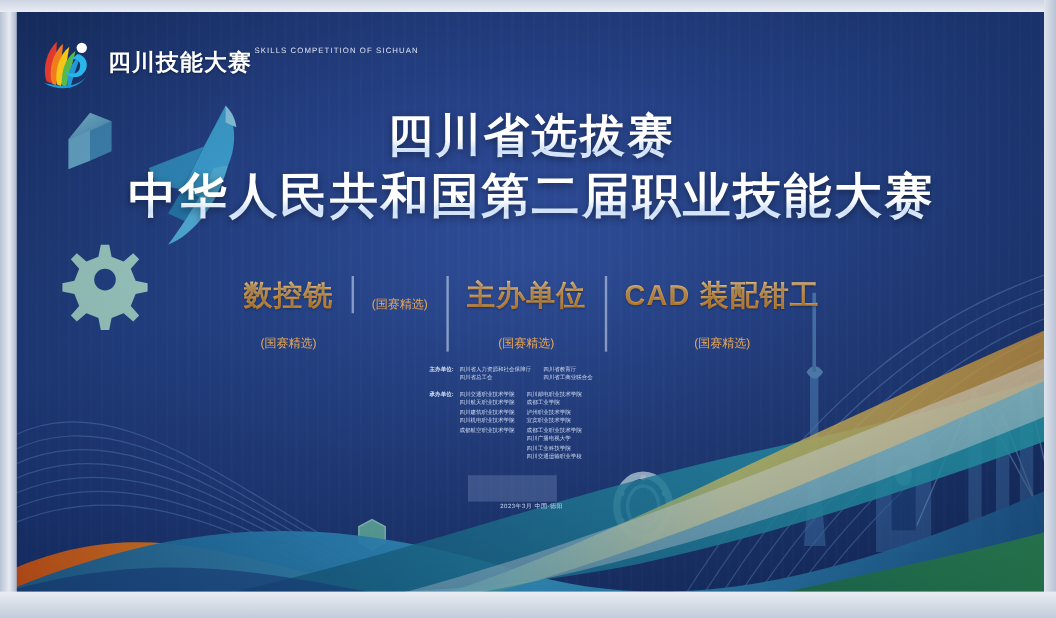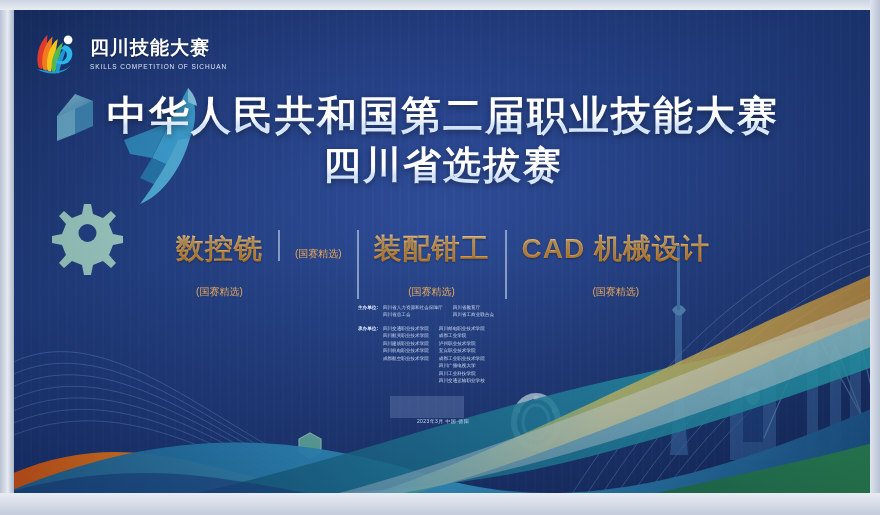--- a/index.html
+++ b/index.html
@@ -27,41 +27,41 @@
   }
   
   #sheen{ position:absolute; inset:0; opacity:.16;
     background:repeating-linear-gradient(90deg, rgba(255,255,255,.10) 0 2px, rgba(0,0,0,0) 2px 9px); }
   #vign{ position:absolute; inset:0;
     background:radial-gradient(ellipse 78% 78% at 50% 42%, rgba(255,255,255,.07), rgba(0,0,0,.30) 100%); }
 
   
   #logo{ position:absolute; left:18px; top:18px; display:flex; align-items:center; gap:8px; }
   #logo-mark{ width:52px; height:52px; flex:0 0 auto; }
-  #logo-text{ display:flex; flex-direction:column; gap:2px; }
+  #logo-text{ display:flex; flex-direction:row; gap:2px; }
   #logo-cn{ font-size:19px; font-weight:bold; color:#fff; letter-spacing:1px;
     text-shadow:0 1px 2px rgba(0,0,0,.45); }
   #logo-en{ font-size:6.5px; color:#dde6f5; letter-spacing:.9px; }
 
   
   #title-wrap{ position:absolute; left:0; top:82px; width:862px; text-align:center; }
   .title-line{
     font-size:40px; font-weight:bold; letter-spacing:2px; line-height:1.28;
     background:linear-gradient(180deg,#ffffff 0%,#ffffff 52%,#cfe0f7 72%,#eaf2ff 100%);
     -webkit-background-clip:text; background-clip:text; color:transparent;
     filter:drop-shadow(0 2px 3px rgba(0,0,0,.40));
   }
   #title2{ font-size:38px; }
 
   
   #cats{ position:absolute; left:0; top:222px; width:862px;
     display:flex; justify-content:center; align-items:flex-start; }
   .cat{ padding:0 15px; text-align:center; position:relative; }
   .cat + .cat{ border-left:2px solid rgba(214,226,245,.55); }
-  .cat-main{ font-size:28px; font-weight:bold; letter-spacing:1px;
+  .cat-main{ font-size:24px; font-weight:bold; letter-spacing:1px;
     color:#edab5c;
     background:linear-gradient(180deg,#f6d39a 0%,#eaa84f 60%,#d98f36 100%);
     -webkit-background-clip:text; background-clip:text; color:transparent;
     text-shadow:0 1px 2px rgba(0,0,0,.30); }
   .cat-sub{ font-size:10px; color:#e9a858; margin-top:17px; letter-spacing:0; }
 
   
   #org{ position:absolute; left:346px; top:296px; width:210px;
     color:#cfdcf2; font-size:4.6px; line-height:1.62; }
   .org-block{ display:flex; gap:5px; margin-bottom:6px; }
@@ -235,38 +235,38 @@
                  C 44 30 40 26 34 27 Z" fill="#29b6e8"></path>
         <circle cx="44" cy="16" r="5" fill="#fff"></circle>
       </svg>
       <div id="logo-text">
         <div id="logo-cn">四川技能大赛</div>
         <div id="logo-en">SKILLS COMPETITION OF SICHUAN</div>
       </div>
     </div>
 
     <div id="title-wrap">
+      <div class="title-line" id="title2">四川省选拔赛</div>
       <div class="title-line" id="title1">中华人民共和国第二届职业技能大赛</div>
-      <div class="title-line" id="title2">四川省选拔赛</div>
     </div>
 
     <div id="cats">
       <div class="cat">
         <div class="cat-main">数控铣</div>
         <div class="cat-sub">(国赛精选)</div>
       </div>
       <div class="cat">
         <div class="cat-sub">(国赛精选)</div>
       </div>
       <div class="cat">
-        <div class="cat-main">装配钳工</div>
+        <div class="cat-main">主办单位</div>
         <div class="cat-sub">(国赛精选)</div>
       </div>
       <div class="cat">
-        <div class="cat-main">CAD 机械设计</div>
+        <div class="cat-main">CAD 装配钳工</div>
         <div class="cat-sub">(国赛精选)</div>
       </div>
     </div>
 
     <div id="org">
       <div class="org-block">
         <div class="org-label">主办单位:</div>
         <div class="org-cols">
           <div class="org-col">
             <span>四川省人力资源和社会保障厅</span>

